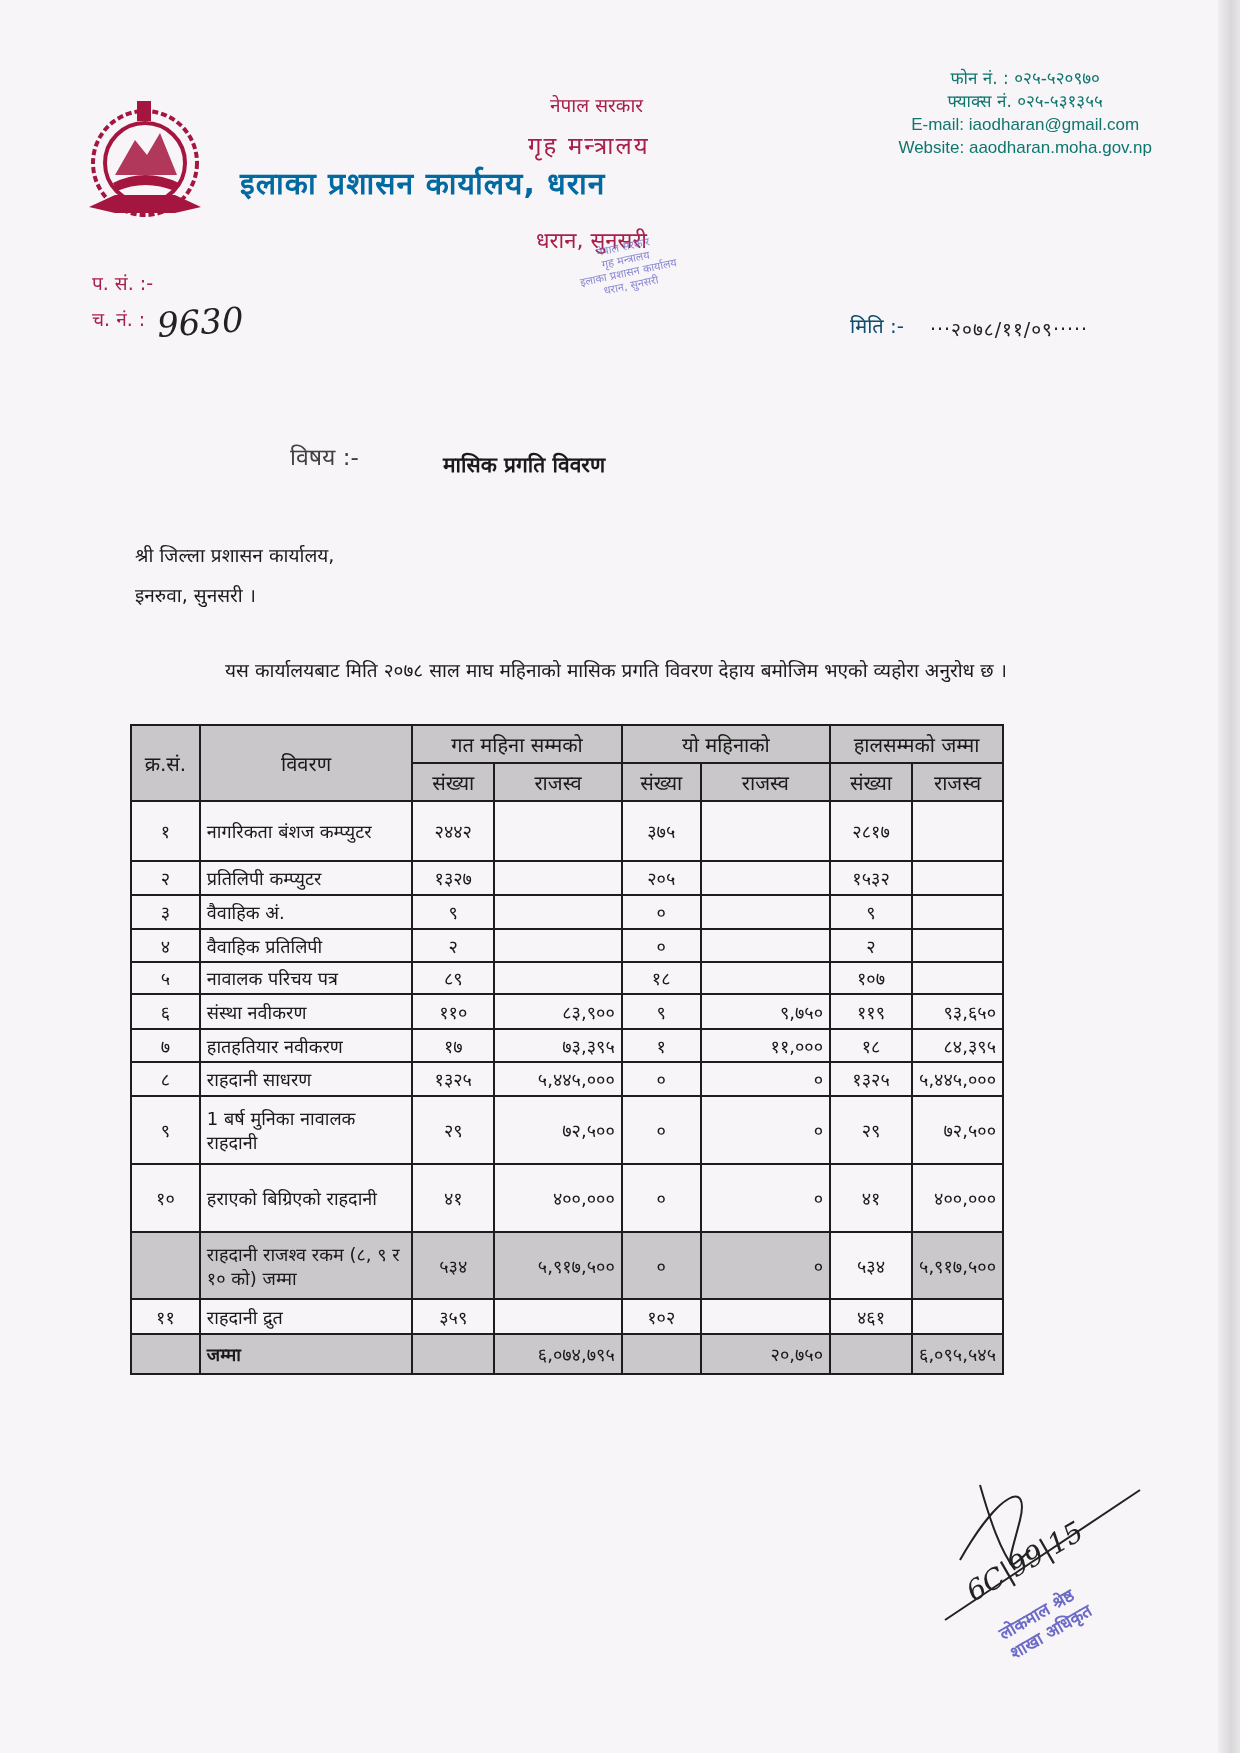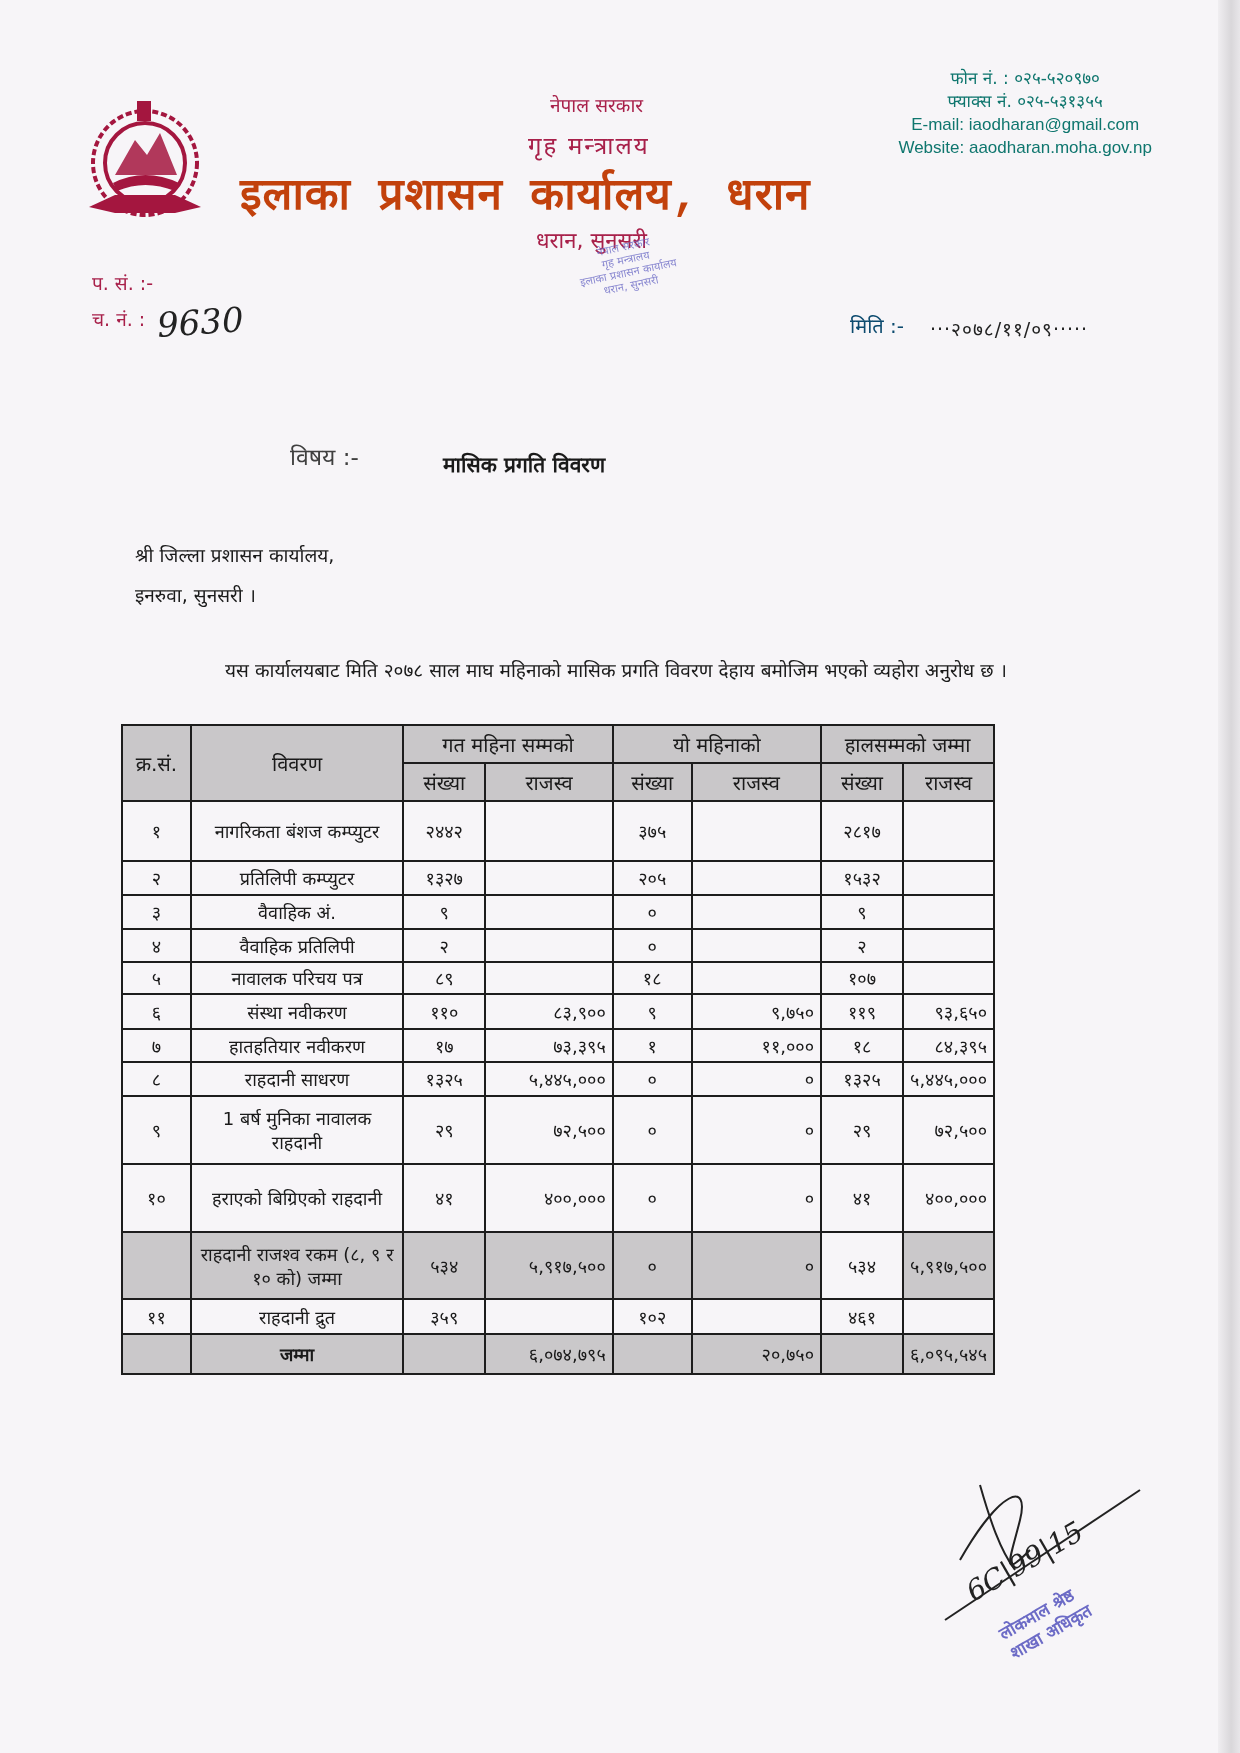--- a/index.html
+++ b/index.html
@@ -14,22 +14,22 @@
     background: linear-gradient(to right, #f0eef1, #d9d7da 60%, #e8e6e9);
   }
   .abs { position: absolute; }
 
   
   .emblem { left: 75px; top: 95px; width: 140px; height: 130px; }
 
   .gov { left: 550px; top: 92px; font-size: 19px; color: #a8204a; }
   .ministry { left: 528px; top: 128px; font-size: 24px; color: #a8204a; letter-spacing: 2px; }
   .office-title {
-    left: 240px; top: 162px; font-size: 44px; font-weight: bold; color: #c2410c;
-    letter-spacing: 1px; white-space: nowrap; font-family: Liberation Mono, monospace;
+    left: 240px; top: 162px; font-size: 30px; font-weight: bold; color: #0369a1;
+    letter-spacing: 1px; white-space: nowrap;
   }
   .office-loc { left: 536px; top: 224px; font-size: 22px; color: #a8204a; }
 
   .contact { right: 88px; top: 67px; text-align: center; color: #0f766e; line-height: 23px; }
   .contact .np { font-size: 17px; }
   .contact .en { font-family: "Liberation Sans", sans-serif; font-size: 17px; }
 
   .ref { left: 92px; top: 265px; font-size: 19px; color: #a8204a; line-height: 36px; }
   .chalan-no {
     left: 157px; top: 302px; font-family: "DejaVu Serif", serif; font-style: italic;
@@ -47,32 +47,32 @@
   .subject { left: 443px; top: 450px; font-size: 21px; font-weight: bold; text-underline-offset: 5px; }
 
   .addr { left: 135px; top: 535px; font-size: 19px; line-height: 40px; }
   .body-text {
     left: 135px; top: 650px; width: 1000px; font-size: 19px; line-height: 41px;
     text-indent: 90px;
   }
 
   
   table.report {
-    position: absolute; left: 121px; top: 724px; width: 874px;
+    position: absolute; left: 130px; top: 724px; width: 874px;
     border-collapse: collapse; font-size: 18px;
   }
   table.report td, table.report th {
     border: 2px solid #1d1d1d; padding: 0 6px; font-weight: normal;
   }
   table.report th { background: #c9c7c9; height: 36px; font-size: 20px; }
   .shade { background: #cac8ca; }
   .num-c { text-align: center; }
   .num-r { text-align: right; }
   .col-sn { width: 59px; text-align: center; }
-  .col-desc { width: 238px; text-align: center; }
+  .col-desc { width: 238px; text-align: left; }
 
   .sign-area { left: 940px; top: 1480px; width: 240px; height: 160px; }
   .sign-date {
     left: 960px; top: 1545px; font-family: "DejaVu Serif", serif; font-style: italic;
     font-size: 28px; transform: rotate(-30deg); color: #222;
   }
   .sign-stamp {
     left: 1000px; top: 1600px; color: #6c6bc6; font-size: 17px; transform: rotate(-30deg);
     line-height: 22px; font-weight: bold;
   }

